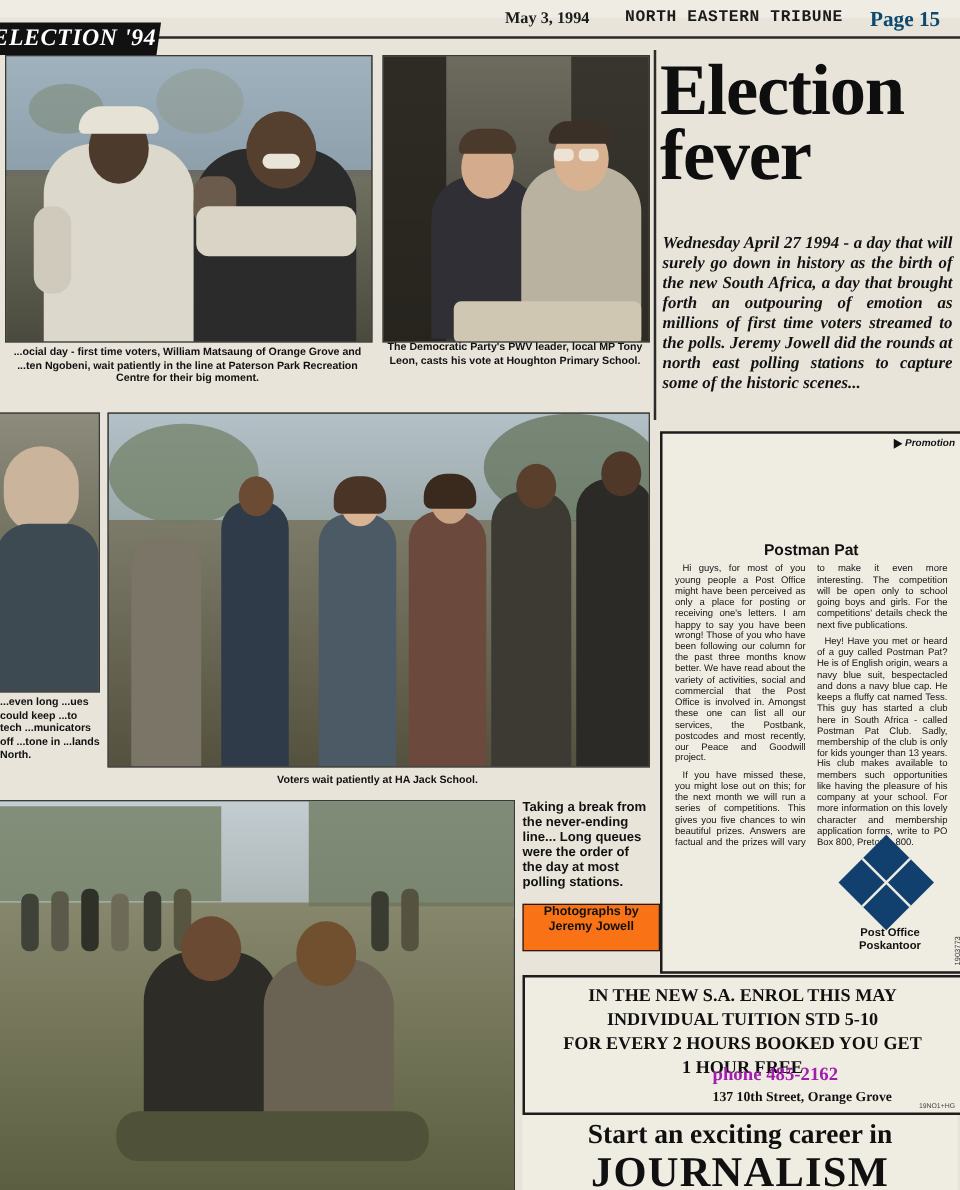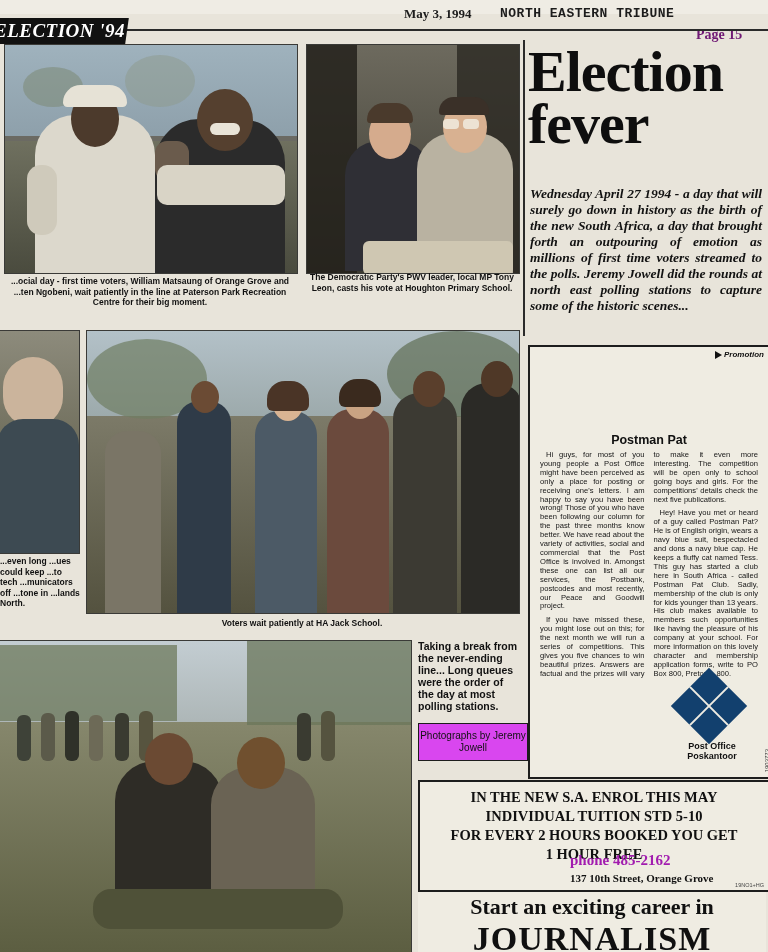--- a/index.html
+++ b/index.html
@@ -25,21 +25,21 @@
     font-size:13px;font-weight:bold;color:#1c1c1c;
   }
   .masthead .paper{
     position:absolute;left:500px;top:6px;
     font-family:Liberation Mono, monospace;
     font-size:13px;font-weight:bold;color:#1c1c1c;letter-spacing:.5px;
   }
   .masthead .pageno{
     position:absolute;left:696px;top:6px;
     font-family:"Liberation Serif", serif;
-    font-size:14px;font-weight:bold;color:#701a75;margin-top:21px;
+    font-size:17px;font-weight:bold;color:#0c4a6e;
   }
   .rule-top{
     position:absolute;left:0;top:29px;width:768px;height:2px;background:#2a2a2a;
   }
   
   .banner{
     position:absolute;left:-8px;top:18px;width:135px;height:26px;
     background:#111;
     transform:skewX(-8deg);
   }
@@ -132,23 +132,23 @@
     transform:rotate(-90deg);transform-origin:right bottom;
   }
   
   .breaktext{
     position:absolute;left:418px;top:640px;width:100px;
     font-family:"Liberation Sans", sans-serif;
     font-weight:bold;font-size:10.5px;line-height:12px;color:#111;
   }
   .photobox{
     position:absolute;left:418px;top:723px;width:108px;height:36px;
-    border:1.5px solid #1d1d1d;background:#d946ef;
-    display:flex;align-items:center;justify-content:center;text-align:center;
-    font-size:10px;font-weight:normal;color:#111;line-height:12px;
+    border:1.5px solid #1d1d1d;background:#f97316;
+    display:flex;justify-content:center;text-align:center;
+    font-size:10px;font-weight:bold;color:#111;line-height:12px;
   }
   
   .mathad{
     position:absolute;left:418px;top:780px;width:348px;height:108px;
     background:#efece2;border:2px solid #1d1d1d;
   }
   .mathad .lines{
     position:absolute;left:0;top:6px;width:348px;text-align:center;
     font-family:"Liberation Serif", serif;
     font-size:14.5px;font-weight:bold;line-height:19px;color:#101010;

